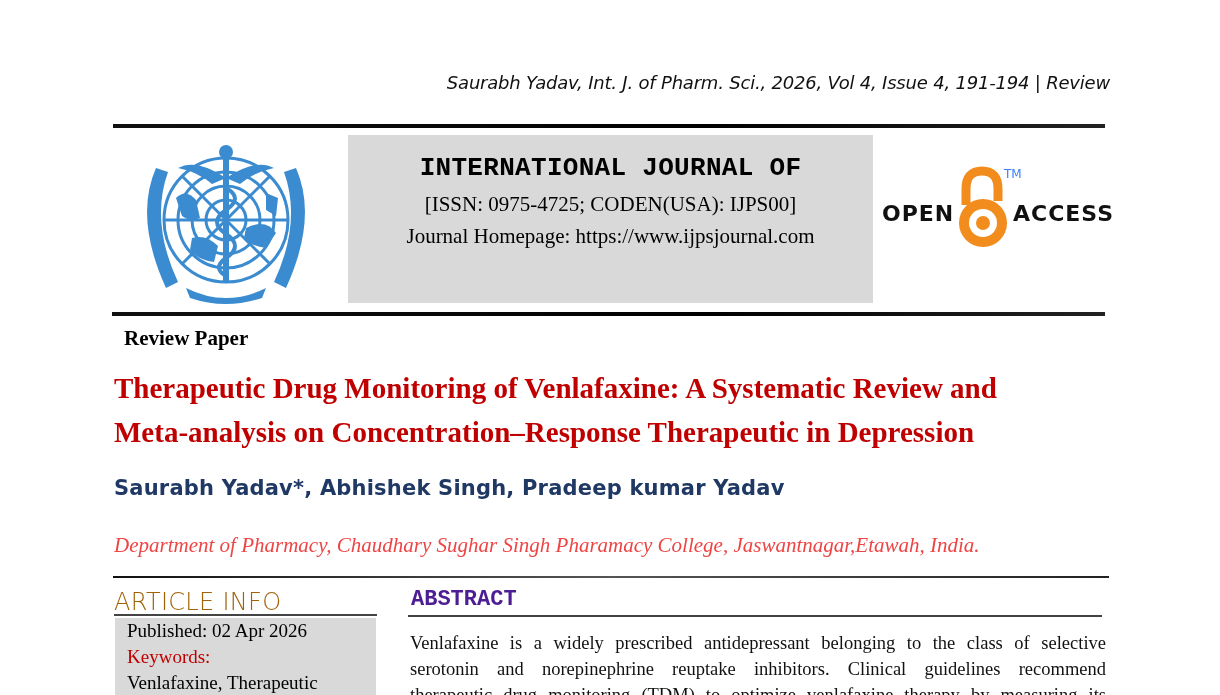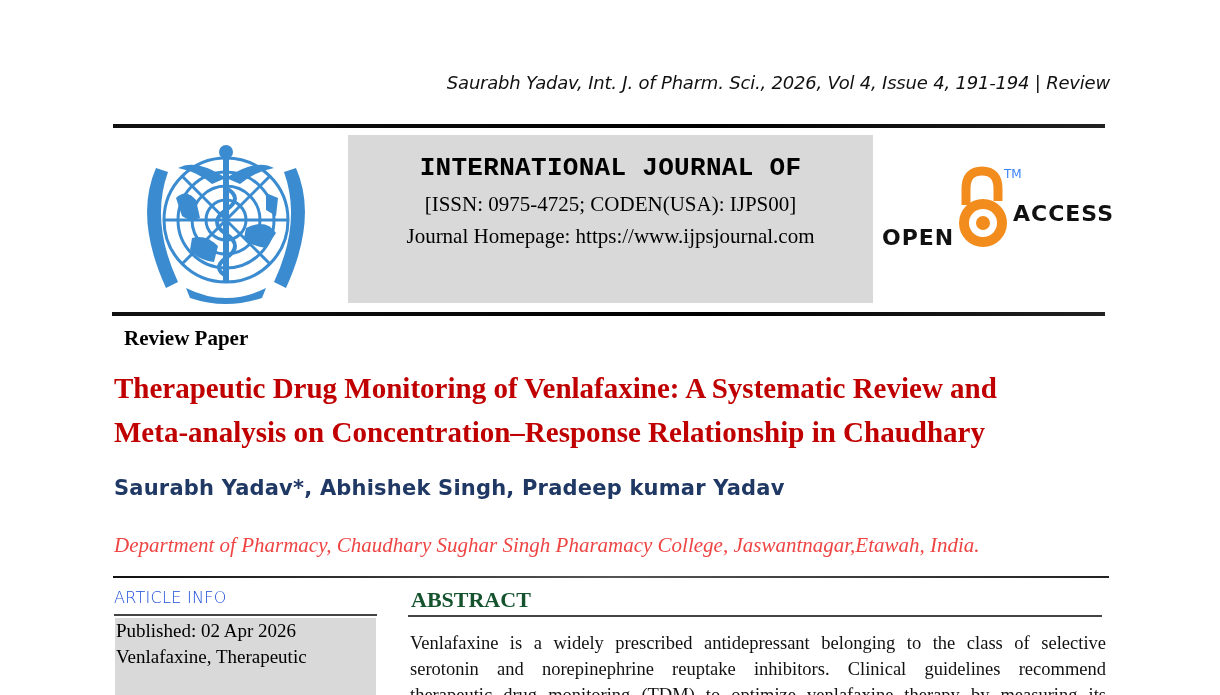--- a/index.html
+++ b/index.html
@@ -27,21 +27,21 @@
       line-height: 36px; margin-top: 15px; letter-spacing: 0.3px;
     }
     .journal-issn { font-size: 21px; line-height: 32px; margin-top: 2px; }
     .journal-home { font-size: 21px; line-height: 32px; }
 
     .oa-box { position: absolute; left: 880px; top: 165px; width: 230px; height: 90px; }
     .oa-text {
       position: absolute; top: 36px; font-family: "DejaVu Sans", sans-serif;
       font-weight: bold; font-size: 22px; letter-spacing: 1px; color: #111;
     }
-    .oa-open { left: 2px; margin-top: 24px; }
+    .oa-open { left: 2px; }
     .oa-access { left: 133px; }
     .oa-tm { position: absolute; left: 124px; top: 2px; font-family: "DejaVu Sans", sans-serif; font-size: 12px; color: #3b82f6; }
 
     .review-label {
       position: absolute; left: 114px; top: 326px;
       font-family: "Liberation Serif", serif; font-weight: bold; font-size: 21px; margin-left: 10px;
     }
     .paper-title {
       position: absolute; left: 114px; top: 366px; width: 1000px;
       font-family: "Liberation Serif", serif; font-weight: bold; font-size: 29px;
@@ -56,34 +56,34 @@
       position: absolute; left: 114px; top: 533px;
       font-family: "Liberation Serif", serif; font-style: italic; font-size: 21px; color: #ef4444;
     }
     .rule-thin {
       position: absolute; top: 576px; left: 113px; width: 996px; height: 2px;
       background: linear-gradient(to right, #111 0%, #555 50%, #222 100%);
     }
 
     .article-info-head {
       position: absolute; left: 114px; top: 588px;
-      font-family: "DejaVu Sans", sans-serif; font-weight: 300; font-size: 16px;
-      color: #1d4ed8; letter-spacing: 0.3px;
+      font-family: "DejaVu Sans", sans-serif; font-weight: 300; font-size: 24px;
+      color: #a16207; letter-spacing: 0.3px;
     }
     .article-info-rule { position: absolute; left: 114px; top: 614px; width: 263px; height: 2px; background: #444; }
     .article-info-box {
       position: absolute; left: 115px; top: 618px; width: 261px; height: 77px;
-      background: #d9d9d9; padding: 0 0 0 1px; box-sizing: border-box;
+      background: #d9d9d9; padding: 0 0 0 12px; box-sizing: border-box;
       font-family: "Liberation Serif", serif; font-size: 19px; line-height: 26px;
     }
     .keywords-label { color: #c00000; }
 
     .abstract-head {
       position: absolute; left: 411px; top: 587px;
-      font-family: Liberation Serif, serif; font-weight: bold; font-size: 22px; color: #14532d;
+      font-family: Liberation Mono, monospace; font-weight: bold; font-size: 22px; color: #4c1d95;
     }
     .abstract-rule { position: absolute; left: 408px; top: 615px; width: 694px; height: 2px; background: #444; }
     .abstract-body {
       position: absolute; left: 410px; top: 630px; width: 696px;
       font-family: "Liberation Serif", serif; font-size: 18.5px; line-height: 26px;
       text-align: justify; text-align-last: justify; color: #111;
     }
     .abstract-body span { display: block; }
   </style>
 </head>
@@ -145,33 +145,34 @@
   <span class="oa-tm">TM</span>
   <span class="oa-text oa-access">ACCESS</span>
 </div>
 
 <div class="rule-thick rule-bottom"></div>
 
 <div class="review-label">Review Paper</div>
 
 <div class="paper-title">
   <div>Therapeutic Drug Monitoring of Venlafaxine: A Systematic Review and</div>
-  <div>Meta-analysis on Concentration–Response Relationship in Chaudhary</div>
+  <div>Meta-analysis on Concentration–Response Therapeutic in Depression</div>
 </div>
 
 <div class="authors">Saurabh Yadav*, Abhishek Singh, Pradeep kumar Yadav</div>
 
 <div class="affiliation">Department of Pharmacy, Chaudhary Sughar Singh Pharamacy College, Jaswantnagar,Etawah, India.</div>
 
 <div class="rule-thin"></div>
 
 <div class="article-info-head">ARTICLE INFO</div>
 <div class="article-info-rule"></div>
 <div class="article-info-box">
   <div>Published: 02 Apr 2026</div>
+  <div class="keywords-label">Keywords:</div>
   <div>Venlafaxine, Therapeutic</div>
 </div>
 
 <div class="abstract-head">ABSTRACT</div>
 <div class="abstract-rule"></div>
 <div class="abstract-body">
   <span>Venlafaxine is a widely prescribed antidepressant belonging to the class of selective</span>
   <span>serotonin and norepinephrine reuptake inhibitors. Clinical guidelines recommend</span>
   <span>therapeutic drug monitoring (TDM) to optimize venlafaxine therapy by measuring its</span>
 </div>

